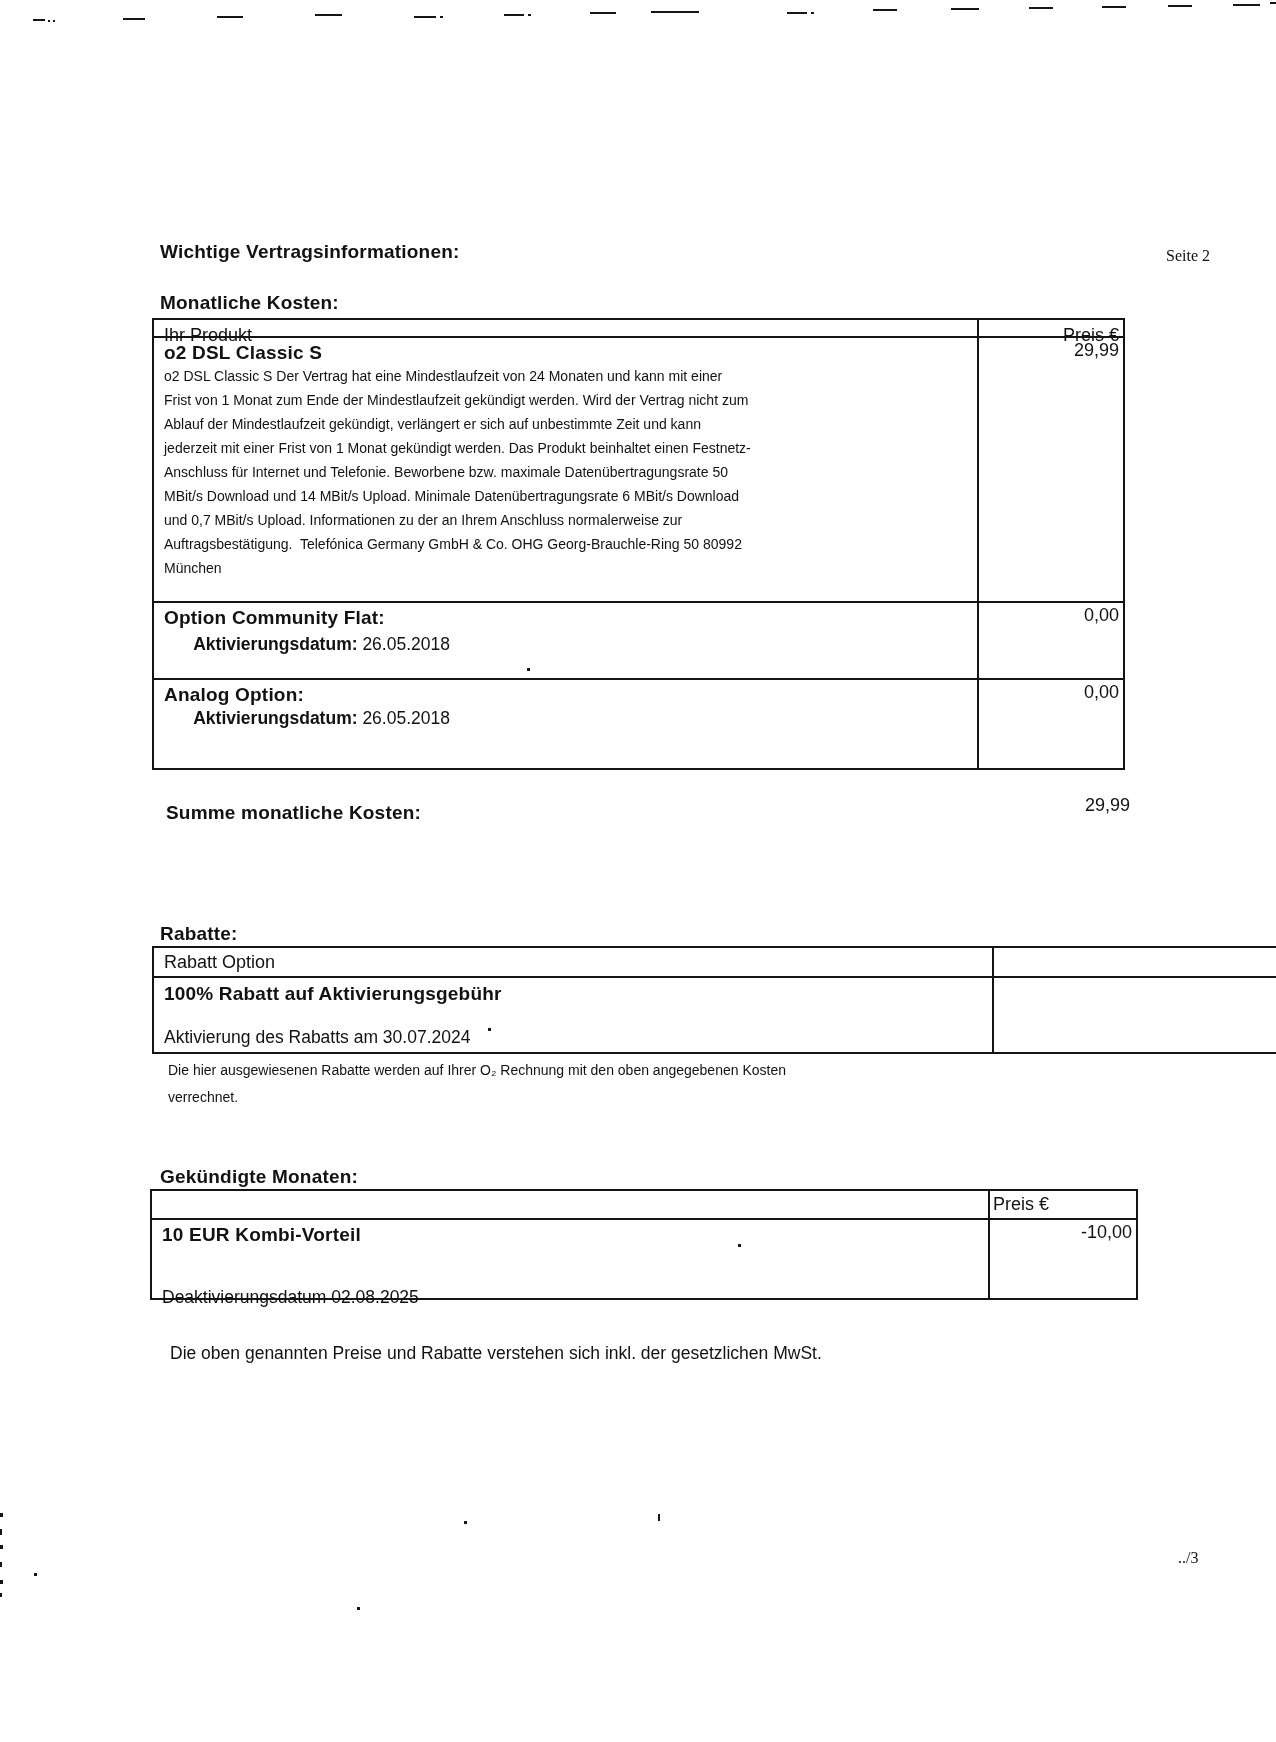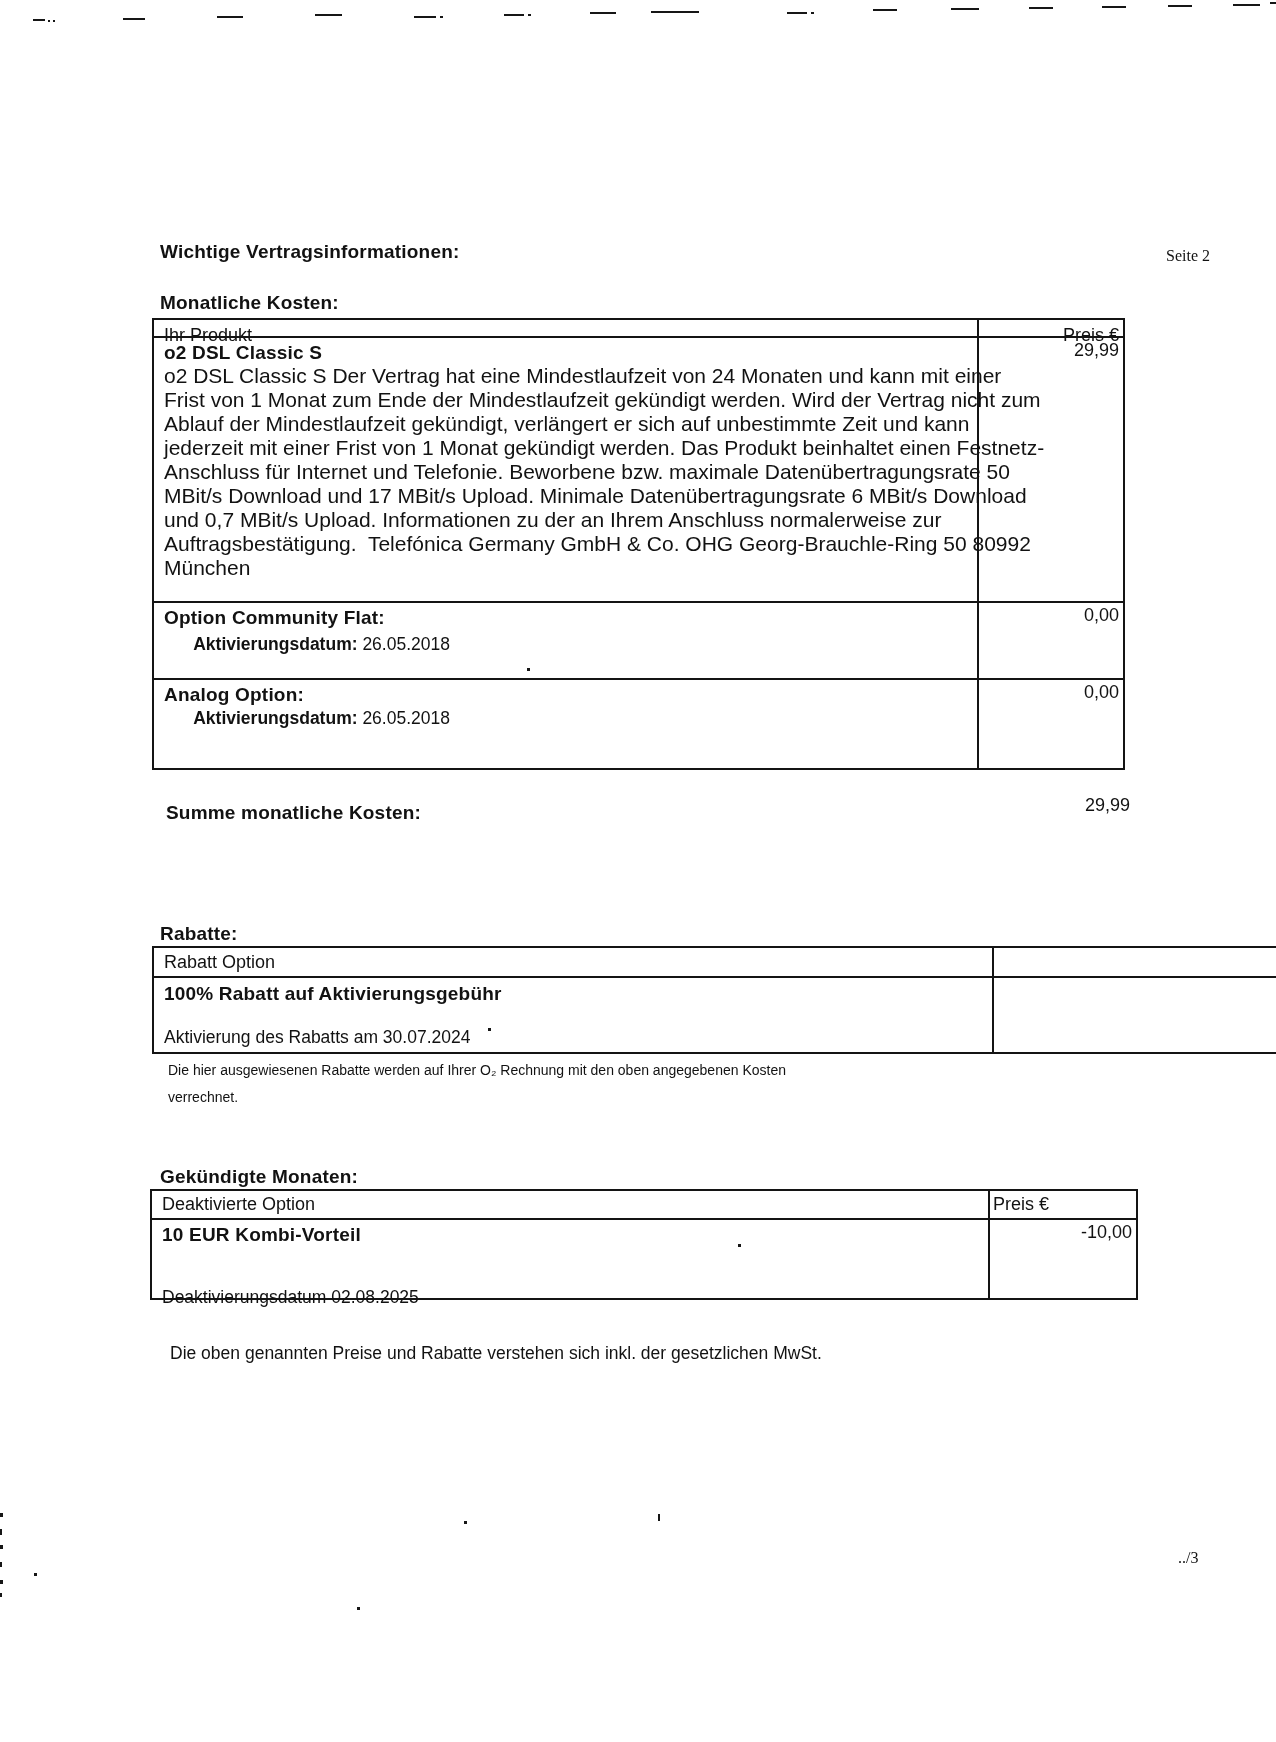--- a/index.html
+++ b/index.html
@@ -33,21 +33,21 @@
   .cell-text{padding:5px 0 0 10px;font-size:18px;}
   .pricecol{position:absolute;top:0;right:0;box-sizing:border-box;}
   .t1 .pricecol{left:825px;}
   .t3 .pricecol{left:838px;}
   .price-right{text-align:right;padding:5px 4px 0 0;font-size:18px;}
   .price-left{text-align:left;padding:3px 0 0 3px;font-size:18px;}
   .price-val{position:absolute;top:2px;right:4px;font-size:18px;}
   .row-title{padding:4px 12px 0 10px;font-size:19px;font-weight:bold;letter-spacing:.2px;}
   .row-detail{position:absolute;left:10px;font-size:17.5px;white-space:pre;}
   .detail-label{font-weight:bold;}
-  .desc{position:absolute;left:10px;top:26px;font-size:21px;line-height:24px;}
+  .desc{position:absolute;left:10px;top:26px;font-size:14px;line-height:24px;}
   .desc div{white-space:pre;}
   .sum-label{left:166px;top:802px;font-size:19px;font-weight:bold;letter-spacing:.2px;}
   .sum-value{left:980px;top:795px;width:150px;text-align:right;font-size:18px;}
   .note{left:168px;top:1057px;font-size:14px;line-height:27px;}
   .note div{white-space:pre;}
   .vat-note{left:170px;top:1343px;font-size:17.5px;}
   .page-ind{left:1178px;top:1549px;font-family:"Liberation Serif","DejaVu Serif",serif;font-size:16px;}
 </style>
 </head>
 <body>
@@ -107,21 +107,21 @@
   </div>
 
   <div class="row" style="height:265px;">
     <div class="row-title">o2 DSL Classic S</div>
     <div class="desc" style="width:740px;">
         <div>o2 DSL Classic S Der Vertrag hat eine Mindestlaufzeit von 24 Monaten und kann mit einer</div>
         <div>Frist von 1 Monat zum Ende der Mindestlaufzeit gekündigt werden. Wird der Vertrag nicht zum</div>
         <div>Ablauf der Mindestlaufzeit gekündigt, verlängert er sich auf unbestimmte Zeit und kann</div>
         <div>jederzeit mit einer Frist von 1 Monat gekündigt werden. Das Produkt beinhaltet einen Festnetz-</div>
         <div>Anschluss für Internet und Telefonie. Beworbene bzw. maximale Datenübertragungsrate 50</div>
-        <div>MBit/s Download und 17 MBit/s Upload. Minimale Datenübertragungsrate 6 MBit/s Download</div>
+        <div>MBit/s Download und 14 MBit/s Upload. Minimale Datenübertragungsrate 6 MBit/s Download</div>
         <div>und 0,7 MBit/s Upload. Informationen zu der an Ihrem Anschluss normalerweise zur</div>
         <div>Auftragsbestätigung.  Telefónica Germany GmbH &amp; Co. OHG Georg-Brauchle-Ring 50 80992</div>
         <div>München</div>
       </div>
     <div class="price-val">29,99</div>
   </div>
 
   <div class="row" style="height:77px;">
     <div class="row-title">Option Community Flat:</div>
     <div class="row-detail" style="bottom:2px;">
@@ -158,21 +158,20 @@
 <div class="abs note">
     <div>Die hier ausgewiesenen Rabatte werden auf Ihrer O₂ Rechnung mit den oben angegebenen Kosten</div>
     <div>verrechnet.</div>
   </div>
 
 <div class="abs sec-heading h-cancelled">Gekündigte Monaten:</div>
 
 <div class="tbl t3">
   <div class="vline"></div>
   <div class="row" style="height:27px;">
-    <div class="cell-text" style="padding-top:3px;">Deaktivierte Option</div>
     <div class="pricecol" style="height:27px;">
       <div class="price-left">Preis €</div>
     </div>
   </div>
   <div class="row" style="height:96px;">
     <div class="row-title">10 EUR Kombi-Vorteil</div>
     <div class="row-detail" style="bottom:6px;">Deaktivierungsdatum 02.08.2025</div>
     <div class="price-val">-10,00</div>
   </div>
 </div>

